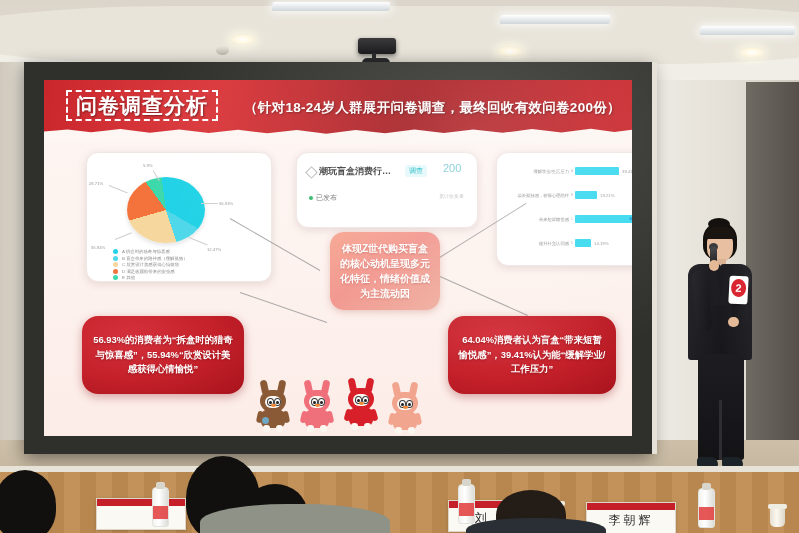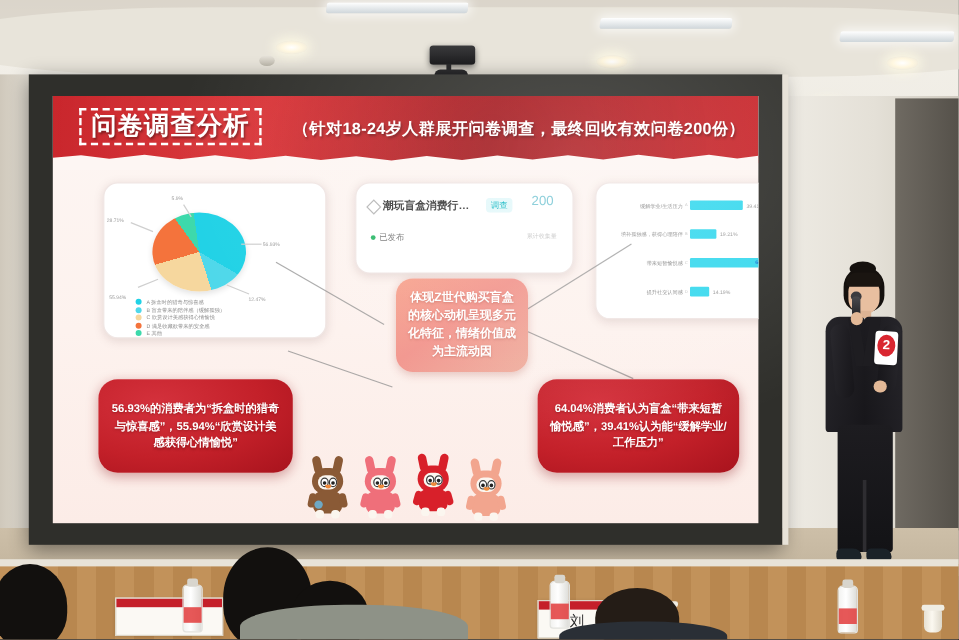--- a/index.html
+++ b/index.html
@@ -445,20 +445,24 @@
   <div class="wood"></div>
   <div class="wood-top"></div>
 
   <div class="placard" style="left:96px;top:498px;">
     <div class="placard-bar"></div>
   </div>
   <div class="placard" style="left:448px;top:500px;">
     <div class="placard-bar"></div>
     <div class="placard-nm">刘 亮</div>
   </div>
+  <div class="placard" style="left:586px;top:502px;">
+    <div class="placard-bar"></div>
+    <div class="placard-nm">李朝辉</div>
+  </div>
 
   <div class="bottle" style="left:152px;top:487px;">
     <div class="bottle-cap"></div>
     <div class="bottle-lbl"></div>
   </div>
   <div class="bottle" style="left:458px;top:484px;">
     <div class="bottle-cap"></div>
     <div class="bottle-lbl"></div>
   </div>
   <div class="bottle" style="left:698px;top:488px;">

